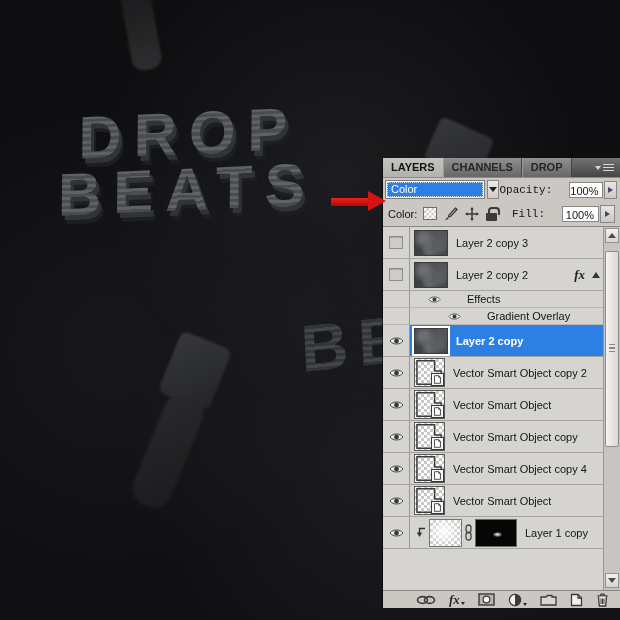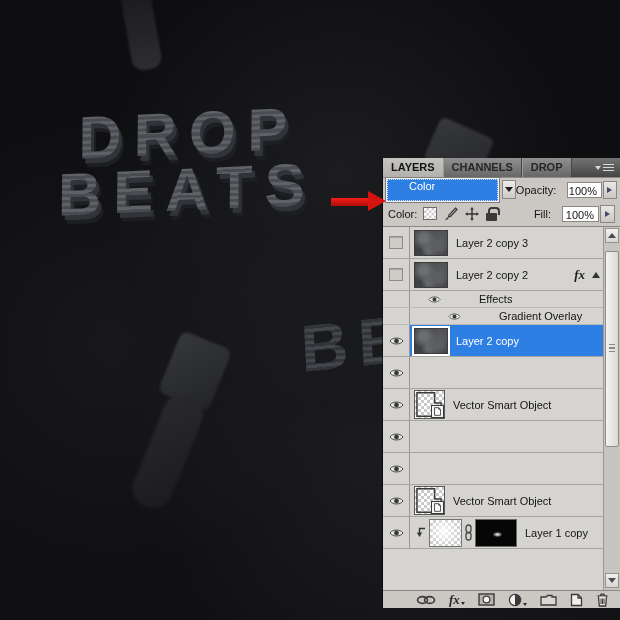--- a/index.html
+++ b/index.html
@@ -99,31 +99,31 @@
   .tab.inactive { background:linear-gradient(#909090,#676767); color:#26262a;
                   border-right:1px solid #454545; border-left:1px solid #9a9a9a; }
   .panel-menu { margin-left:auto; display:flex; align-items:center; gap:2px; padding:0 6px; }
   .pm-tri { width:0; height:0; border-left:3.5px solid transparent; border-right:3.5px solid transparent;
             border-top:4px solid #d8d8d8; }
   .pm-bars { display:flex; flex-direction:column; gap:1.5px; }
   .pm-bars i { display:block; width:11px; height:1.5px; background:#d8d8d8; }
 
   .optrow { height:23px; display:flex; align-items:center; padding:0 3px; }
   .blend-box {
-    width:118px; height:24px; background:#2e7fe3;
+    width:118px; height:17px; background:#2e7fe3;
     border:1px solid #f2f2f2; outline:1px solid #7f7d79;
-    color:#fff; line-height:15px; padding:0 22px; position:relative;
+    color:#fff; line-height:15px; padding:0 4px; position:relative;
   }
   .blend-box::after { content:""; position:absolute; inset:0; border:1px dotted #cfe0ff; }
   .dd-btn { width:15px; height:19px; margin-left:3px;
             background:linear-gradient(#edebe8,#cecbc7); border:1px solid #8a8884;
             display:flex; align-items:center; justify-content:center; }
   .dd-btn i { width:0; height:0; border-left:4px solid transparent; border-right:4px solid transparent;
               border-top:5px solid #1d1d1d; }
-  .opt-label { margin-left:auto; margin-right:11px; }
+  .opt-label { margin-left:auto; margin-right:17px;font-family:Liberation Mono, monospace; }
   .num-field { width:37px; height:16px; background:#fff; border:1px solid #8a8884;
                text-align:right; padding:1px 4px 0 0; line-height:14px; }
   .slider-btn { width:15px; height:18px; margin-left:1px;
                 background:linear-gradient(#e9e7e4,#cbc8c4); border:1px solid #8a8884;
                 display:flex; align-items:center; justify-content:center; }
   .slider-btn i { width:0; height:0; border-top:3.5px solid transparent; border-bottom:3.5px solid transparent;
                   border-left:5px solid #4a4668; }
 
   .lockrow { height:26px; display:flex; align-items:center; padding:0 5px;
              border-bottom:1px solid #898783; }
@@ -146,21 +146,21 @@
 
   .list { position:relative; height:363px; background:#d6d4d0; overflow:hidden; }
   .rows { margin-right:17px; }
   .lrow { display:flex; align-items:stretch; height:32px;
           border-bottom:1px solid #a6a4a0; background:#d6d4d0; }
   .lrow.sub { height:17px; border-bottom:1px solid #bbb9b5; }
   .eyecell { width:27px; flex:none; border-right:1px solid #999793;
              display:flex; align-items:center; justify-content:center; background:#d6d4d0; }
   .rowbody { flex:1; display:flex; align-items:center; padding-left:4px; min-width:0; }
   .lrow.selected .rowbody { background:#2e7fe3; }
-  .lrow.selected .lname { color:#fff; font-weight:normal; }
+  .lrow.selected .lname { color:#fff; font-weight:bold; }
   .lname { margin-left:8px; white-space:nowrap; }
   .eye-empty { width:14px; height:13px; background:#cfccc8; border:1px solid #8f8d89;
                box-shadow:inset 0 1px 1px rgba(0,0,0,.18); }
   svg.eye { width:15px; height:10px; flex:none; }
   svg.eye.sm { width:13px; height:9px; }
 
   .thumb-tex { width:34px; height:26px; flex:none; border:1px solid #3c3c3c;
     background:
       radial-gradient(circle at 28% 30%, #6b6d6f 0 14%, transparent 42%),
       radial-gradient(circle at 72% 62%, #5b5d5f 0 16%, transparent 46%),
@@ -175,21 +175,21 @@
   .so-badge svg { position:absolute; inset:0; width:100%; height:100%; }
 
   .fxcell { margin-left:auto; display:flex; align-items:center; padding-right:3px; }
   .fx-badge { font-family:"Liberation Serif", serif; font-style:italic; font-weight:bold;
               font-size:13px; color:#1d1d1d; }
   .collapse-tri { width:0; height:0; border-left:4px solid transparent; border-right:4px solid transparent;
                   border-bottom:6px solid #333; margin-left:7px; }
 
   .sub1 .rowbody { padding-left:18px; }
   .sub2 .rowbody { padding-left:38px; }
-  .sub .lname { margin-left:14px;padding-left:24px; }
+  .sub .lname { margin-left:2px;padding-left:24px; }
 
   .clip-arrow { width:13px; height:13px; flex:none; margin-right:2px; }
   .thumb-clip { width:33px; height:28px; flex:none; border:1px solid #767472;
                 position:relative; }
   .thumb-clip::after { content:""; position:absolute; inset:0;
       background:radial-gradient(circle at 45% 45%, rgba(255,255,255,.95), rgba(245,245,245,.15) 65%); }
   .chain-v { width:9px; height:17px; flex:none; margin:0 2px; }
   .thumb-mask { width:42px; height:28px; flex:none; background:#060606;
                 border:1px solid #6a6866; position:relative; }
   .thumb-mask::after { content:""; position:absolute; left:17px; top:12px; width:9px; height:5px;
@@ -367,60 +367,33 @@
       </div>
 
 
       <div class="lrow">
         <div class="eyecell">
           <svg class="eye" viewBox="0 0 15 10">
             <path d="M1,5 C4,1 11,1 14,5 C11,9 4,9 1,5 Z" fill="#eceae6" stroke="#4a4a4a"></path>
               <circle cx="7.5" cy="5" r="2.4" fill="#3a3a3a"></circle>
           </svg>
         </div>
-      </div>
-
-      <div class="lrow">
-        <div class="eyecell">
-          <svg class="eye" viewBox="0 0 15 10">
-            <path d="M1,5 C4,1 11,1 14,5 C11,9 4,9 1,5 Z" fill="#eceae6" stroke="#4a4a4a"></path>
-              <circle cx="7.5" cy="5" r="2.4" fill="#3a3a3a"></circle>
-          </svg>
-        </div>
         <div class="rowbody">
           <div class="thumb-smart checker small">
             <svg class="notch" viewBox="0 0 31 29">
                 <path d="M2,2 H21 V13 H28 V27 H2 Z" fill="none" stroke="#3c3c3c" stroke-width="1.6"></path>
               </svg>
             <span class="so-badge">
               <svg viewBox="0 0 13 13">
                   <path d="M3,2 H8 L10,4 V11 H3 Z" fill="#fff" stroke="#333" stroke-width="1"></path>
                   <path d="M8,2 V4 H10" fill="none" stroke="#333" stroke-width="1"></path>
                 </svg>
             </span>
           </div>
-          <span class="lname">Vector Smart Object</span>
-        </div>
-      </div>
-
-      <div class="lrow">
-        <div class="eyecell">
-          <svg class="eye" viewBox="0 0 15 10">
-            <path d="M1,5 C4,1 11,1 14,5 C11,9 4,9 1,5 Z" fill="#eceae6" stroke="#4a4a4a"></path>
-              <circle cx="7.5" cy="5" r="2.4" fill="#3a3a3a"></circle>
-          </svg>
-        </div>
-      </div>
-
-      <div class="lrow">
-        <div class="eyecell">
-          <svg class="eye" viewBox="0 0 15 10">
-            <path d="M1,5 C4,1 11,1 14,5 C11,9 4,9 1,5 Z" fill="#eceae6" stroke="#4a4a4a"></path>
-              <circle cx="7.5" cy="5" r="2.4" fill="#3a3a3a"></circle>
-          </svg>
+          <span class="lname">Vector Smart Object copy 2</span>
         </div>
       </div>
 
       <div class="lrow">
         <div class="eyecell">
           <svg class="eye" viewBox="0 0 15 10">
             <path d="M1,5 C4,1 11,1 14,5 C11,9 4,9 1,5 Z" fill="#eceae6" stroke="#4a4a4a"></path>
               <circle cx="7.5" cy="5" r="2.4" fill="#3a3a3a"></circle>
           </svg>
         </div>
@@ -441,20 +414,89 @@
       </div>
 
       <div class="lrow">
         <div class="eyecell">
           <svg class="eye" viewBox="0 0 15 10">
             <path d="M1,5 C4,1 11,1 14,5 C11,9 4,9 1,5 Z" fill="#eceae6" stroke="#4a4a4a"></path>
               <circle cx="7.5" cy="5" r="2.4" fill="#3a3a3a"></circle>
           </svg>
         </div>
         <div class="rowbody">
+          <div class="thumb-smart checker small">
+            <svg class="notch" viewBox="0 0 31 29">
+                <path d="M2,2 H21 V13 H28 V27 H2 Z" fill="none" stroke="#3c3c3c" stroke-width="1.6"></path>
+              </svg>
+            <span class="so-badge">
+              <svg viewBox="0 0 13 13">
+                  <path d="M3,2 H8 L10,4 V11 H3 Z" fill="#fff" stroke="#333" stroke-width="1"></path>
+                  <path d="M8,2 V4 H10" fill="none" stroke="#333" stroke-width="1"></path>
+                </svg>
+            </span>
+          </div>
+          <span class="lname">Vector Smart Object copy</span>
+        </div>
+      </div>
+
+      <div class="lrow">
+        <div class="eyecell">
+          <svg class="eye" viewBox="0 0 15 10">
+            <path d="M1,5 C4,1 11,1 14,5 C11,9 4,9 1,5 Z" fill="#eceae6" stroke="#4a4a4a"></path>
+              <circle cx="7.5" cy="5" r="2.4" fill="#3a3a3a"></circle>
+          </svg>
+        </div>
+        <div class="rowbody">
+          <div class="thumb-smart checker small">
+            <svg class="notch" viewBox="0 0 31 29">
+                <path d="M2,2 H21 V13 H28 V27 H2 Z" fill="none" stroke="#3c3c3c" stroke-width="1.6"></path>
+              </svg>
+            <span class="so-badge">
+              <svg viewBox="0 0 13 13">
+                  <path d="M3,2 H8 L10,4 V11 H3 Z" fill="#fff" stroke="#333" stroke-width="1"></path>
+                  <path d="M8,2 V4 H10" fill="none" stroke="#333" stroke-width="1"></path>
+                </svg>
+            </span>
+          </div>
+          <span class="lname">Vector Smart Object copy 4</span>
+        </div>
+      </div>
+
+      <div class="lrow">
+        <div class="eyecell">
+          <svg class="eye" viewBox="0 0 15 10">
+            <path d="M1,5 C4,1 11,1 14,5 C11,9 4,9 1,5 Z" fill="#eceae6" stroke="#4a4a4a"></path>
+              <circle cx="7.5" cy="5" r="2.4" fill="#3a3a3a"></circle>
+          </svg>
+        </div>
+        <div class="rowbody">
+          <div class="thumb-smart checker small">
+            <svg class="notch" viewBox="0 0 31 29">
+                <path d="M2,2 H21 V13 H28 V27 H2 Z" fill="none" stroke="#3c3c3c" stroke-width="1.6"></path>
+              </svg>
+            <span class="so-badge">
+              <svg viewBox="0 0 13 13">
+                  <path d="M3,2 H8 L10,4 V11 H3 Z" fill="#fff" stroke="#333" stroke-width="1"></path>
+                  <path d="M8,2 V4 H10" fill="none" stroke="#333" stroke-width="1"></path>
+                </svg>
+            </span>
+          </div>
+          <span class="lname">Vector Smart Object</span>
+        </div>
+      </div>
+
+      <div class="lrow">
+        <div class="eyecell">
+          <svg class="eye" viewBox="0 0 15 10">
+            <path d="M1,5 C4,1 11,1 14,5 C11,9 4,9 1,5 Z" fill="#eceae6" stroke="#4a4a4a"></path>
+              <circle cx="7.5" cy="5" r="2.4" fill="#3a3a3a"></circle>
+          </svg>
+        </div>
+        <div class="rowbody">
           <svg class="clip-arrow" viewBox="0 0 13 13">
             <path d="M11,2.5 L5.5,2.5 L5.5,7" fill="none" stroke="#333" stroke-width="1.4"></path>
             <path d="M2.8,6.5 L8.2,6.5 L5.5,11 Z" fill="#333"></path>
           </svg>
           <div class="thumb-clip checker small"></div>
           <svg class="chain-v" viewBox="0 0 9 17">
             <rect x="2" y="1" width="5" height="7.5" rx="2.5" fill="none" stroke="#444" stroke-width="1.3"></rect>
             <rect x="2" y="8.5" width="5" height="7.5" rx="2.5" fill="none" stroke="#444" stroke-width="1.3"></rect>
           </svg>
           <div class="thumb-mask"></div>

